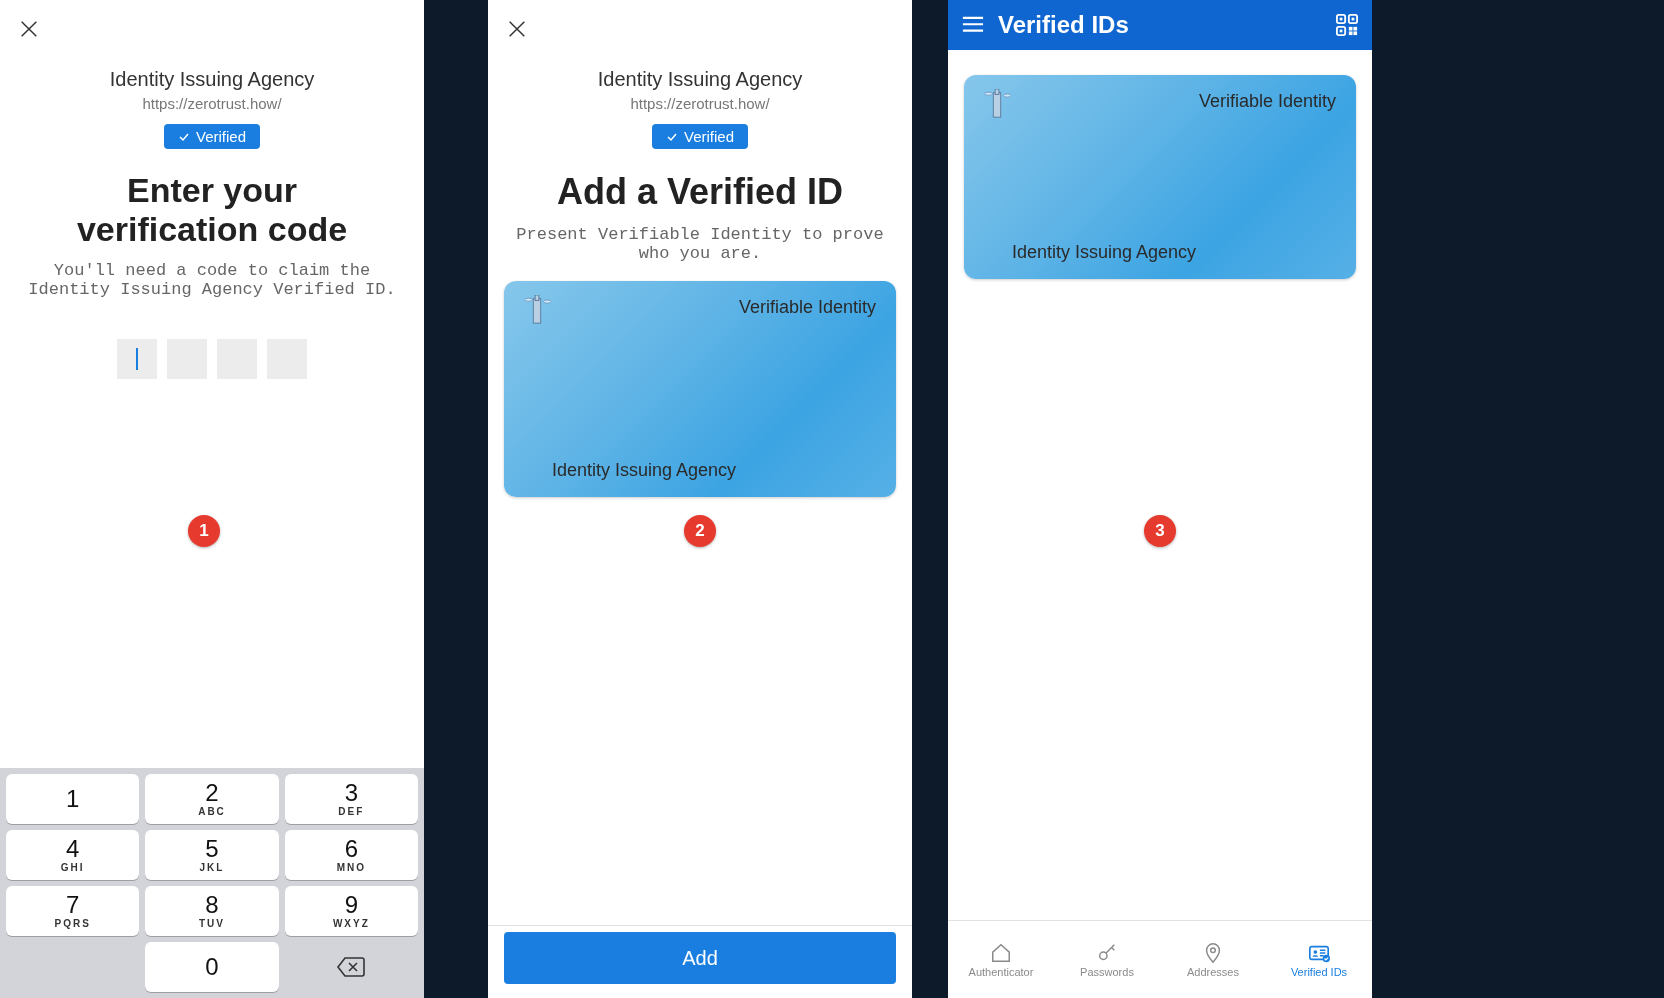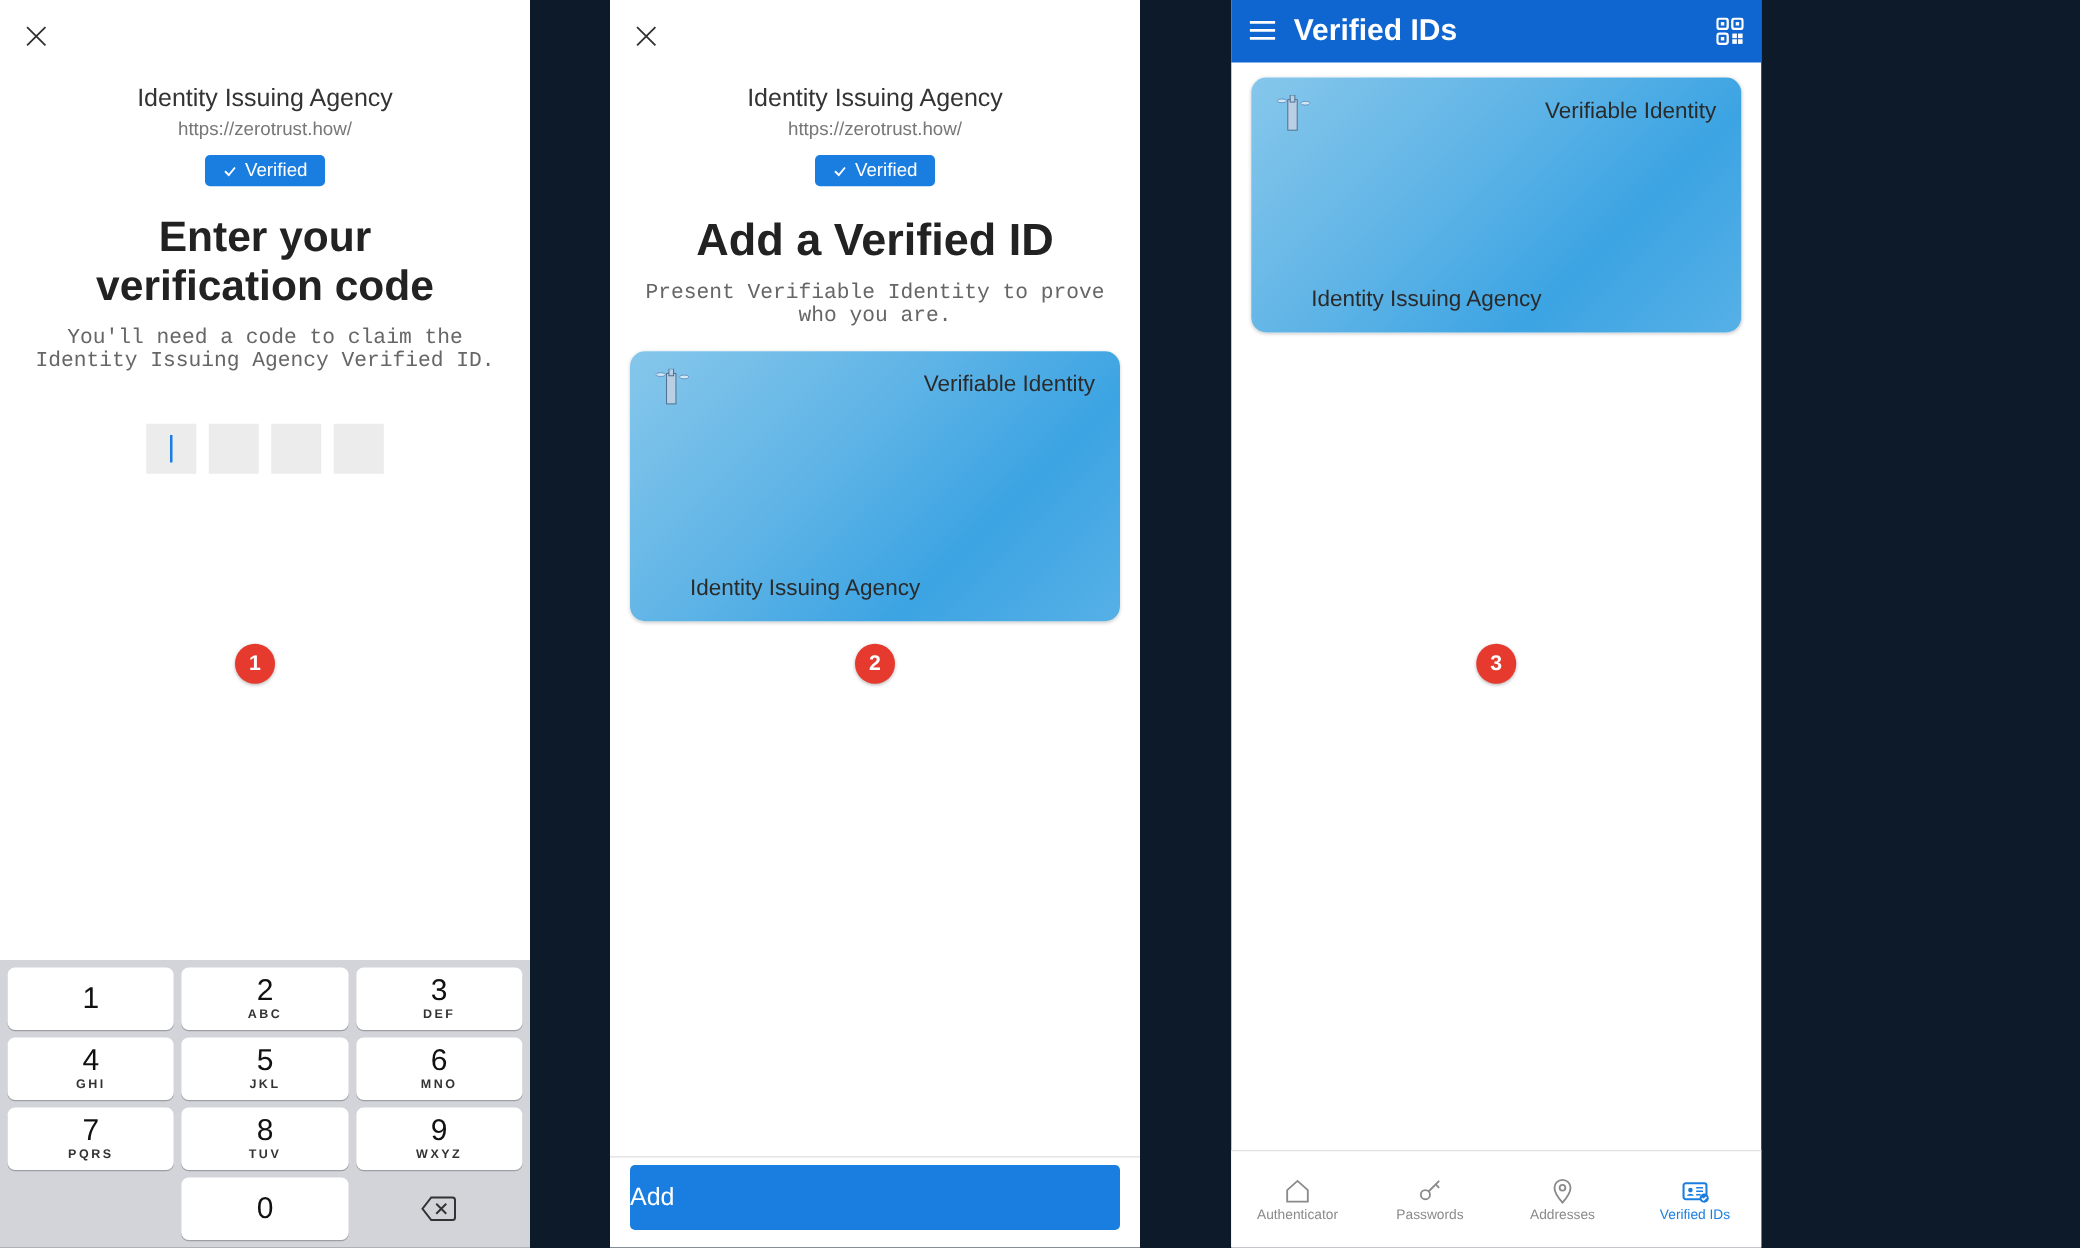--- a/index.html
+++ b/index.html
@@ -2,21 +2,21 @@
 <html><head>
 <meta charset="utf-8">
 <style>
   * { box-sizing: border-box; margin: 0; padding: 0; }
   html, body { width: 1664px; height: 998px; font-family: -apple-system, "Segoe UI", Helvetica, Arial, sans-serif; }
   body { display: flex; background: #0c1a2a; }
 
   .phone { height: 998px; background: #fff; position: relative; display: flex; flex-direction: column; }
   .phone1 { width: 424px; }
   .phone2 { width: 424px; margin-left: 64px; }
-  .phone3 { width: 424px; margin-left: 73px; }
+  .phone3 { width: 424px; margin-left: 36px; gap: 13px; }
 
   .close-x { position: absolute; top: 18px; left: 18px; width: 22px; height: 22px; cursor: pointer; }
   .close-x svg { width: 100%; height: 100%; }
 
   .issuer-block { text-align: center; margin-top: 68px; }
   .issuer-name { font-size: 20px; color: #333; }
   .issuer-url  { font-size: 15px; color: #777; margin-top: 4px; }
   .verified-pill { display: inline-flex; align-items: center; gap: 6px; background: #1a7ee0; color: #fff; font-size: 15px; padding: 4px 14px; border-radius: 4px; margin-top: 12px; text-align: center; }
   .verified-pill svg { width: 12px; height: 12px; }
 
@@ -44,21 +44,21 @@
 
   
   .id-card { margin: 18px auto 0; width: calc(100% - 32px); border-radius: 12px; padding: 14px 18px 16px; box-shadow: 0 1px 3px rgba(0,0,0,.2); background: linear-gradient(135deg, #86c7eb 0%, #5fb4e6 40%, #3ca4e3 70%, #56b0e6 100%); position: relative; display: flex; flex-direction: row; }
   .id-card.big { height: 216px; }
   .id-card.small { height: 204px; }
   .card-logo { width: 30px; height: 30px; }
   .card-kind { position: absolute; top: 16px; right: 20px; font-size: 18px; color: #2a2a2a; }
   .card-issuer { margin-top: auto; font-size: 18px; color: #2a2a2a; }
 
   .bottom-hr { position: absolute; bottom: 72px; left: 0; right: 0; height: 1px; background: #e0e0e0; }
-  .add-btn { position: absolute; bottom: 14px; left: 16px; right: 16px; height: 52px; border-radius: 4px; background: #1a7ee0; color: #fff; font-size: 20px; display: flex; align-items: center; justify-content: flex-start; cursor: pointer; }
+  .add-btn { position: absolute; bottom: 14px; left: 16px; right: 16px; height: 52px; border-radius: 4px; background: #1a7ee0; color: #fff; font-size: 20px; display: flex; align-items: center; justify-content: center; cursor: pointer; }
 
   
   .topbar { height: 50px; background: #0f66d0; color: #fff; display: flex; align-items: center; padding: 0 14px; }
   .burger { width: 22px; height: 18px; cursor: pointer; margin-right: 14px; }
   .topbar-title { font-size: 24px; font-weight: 700; flex: 1; }
   .qr-btn { width: 22px; height: 22px; cursor: pointer; }
   .phone3 .id-card { margin-top: 12px; width: calc(100% - 32px); }
 
   .tabbar { position: absolute; bottom: 0; left: 0; right: 0; height: 78px; border-top: 1px solid #e2e2e2; display: flex; background: #fff; }
   .tab { flex: 1; display: flex; flex-direction: column; align-items: center; justify-content: center; gap: 2px; font-size: 11px; color: #8a8a8a; cursor: pointer; }

